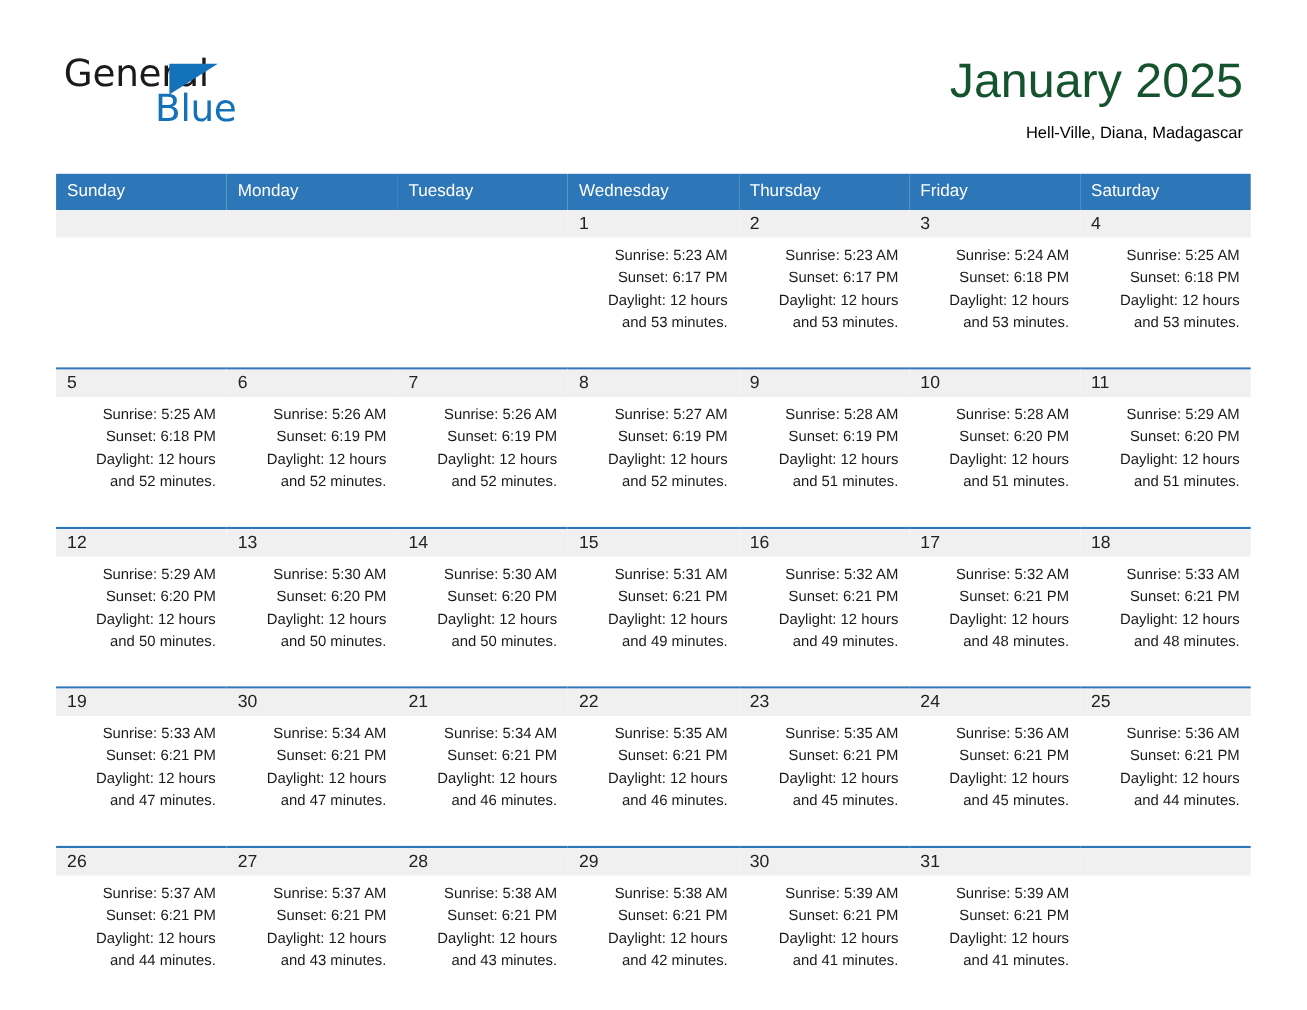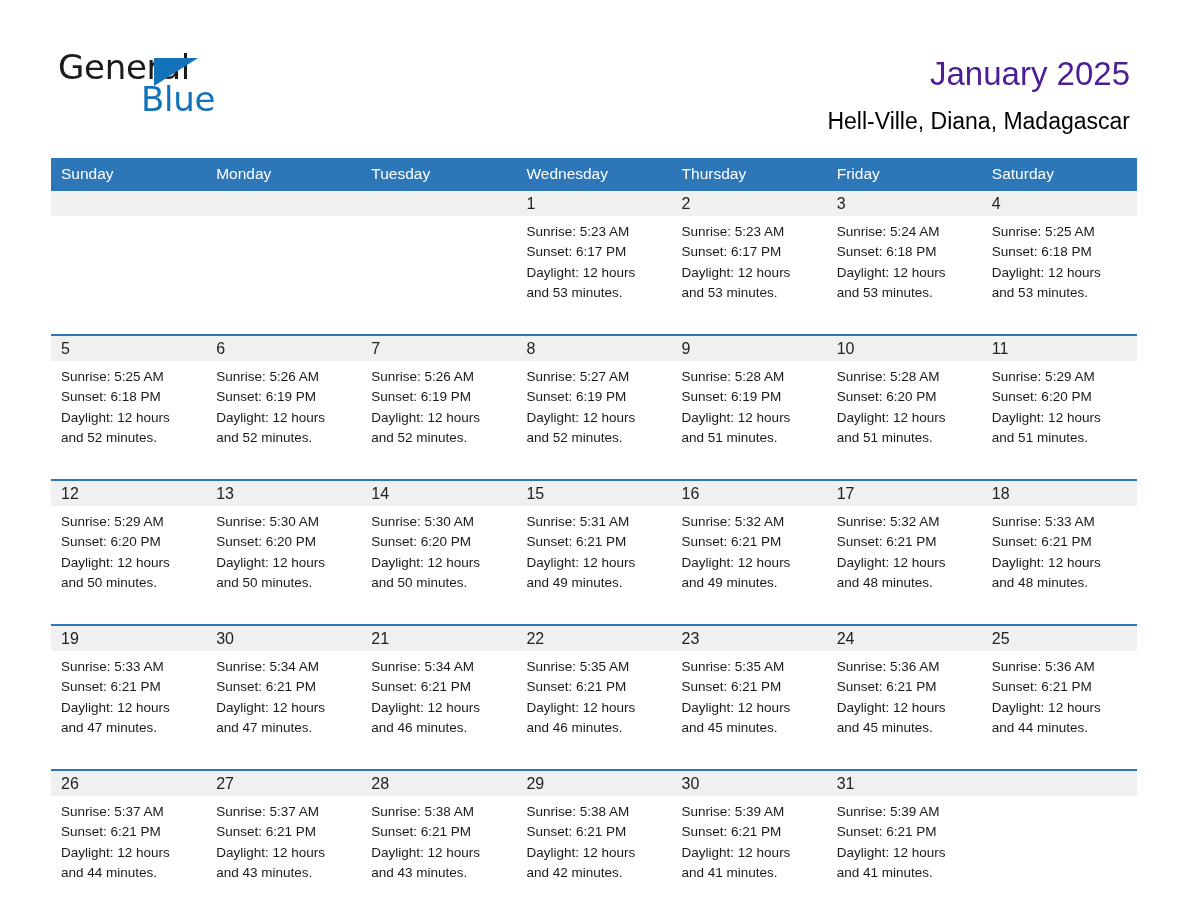--- a/index.html
+++ b/index.html
@@ -68,28 +68,28 @@
     margin-left: 10px;
   }
 
   .title-block {
     position: absolute;
     right: 58px;
     top: 50px;
     text-align: right;
   }
   .cal-title {
-    font-size: 33px;
+    font-size: 44px;
     font-weight: 400;
-    color: #4c1d95;
+    color: #14532d;
     line-height: 48px;
     white-space: nowrap;
   }
   .cal-subtitle {
-    font-size: 23px;
+    font-size: 15px;
     font-weight: 400;
     color: #000;
     line-height: 30px;
     margin-top: 8px;
     white-space: nowrap;
   }
 
   
   .calendar {
     position: absolute;
@@ -132,20 +132,21 @@
     color: #222;
   }
   .daycell.empty .daynum {
     background: #f0f0f0;
   }
   .info {
     padding: 6px 10px 0 10px;
     font-size: 13.5px;
     line-height: 20.3px;
     color: #1a1a1a;
+    text-align: right;
   }
   .info div { white-space: nowrap; }
   .spacer-row td {
     height: 10px;
     padding: 0;
     border: none;
     background: #ffffff;
   }
 </style>
 </head>

